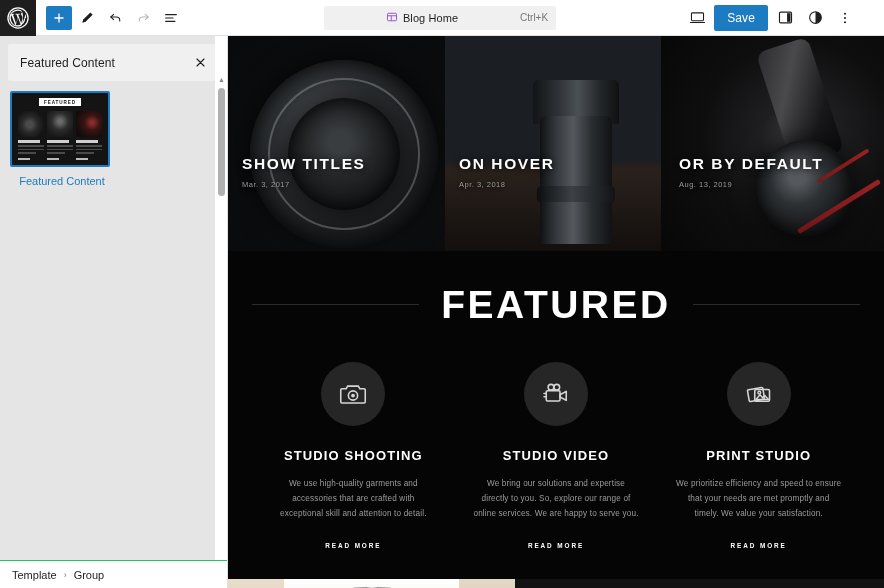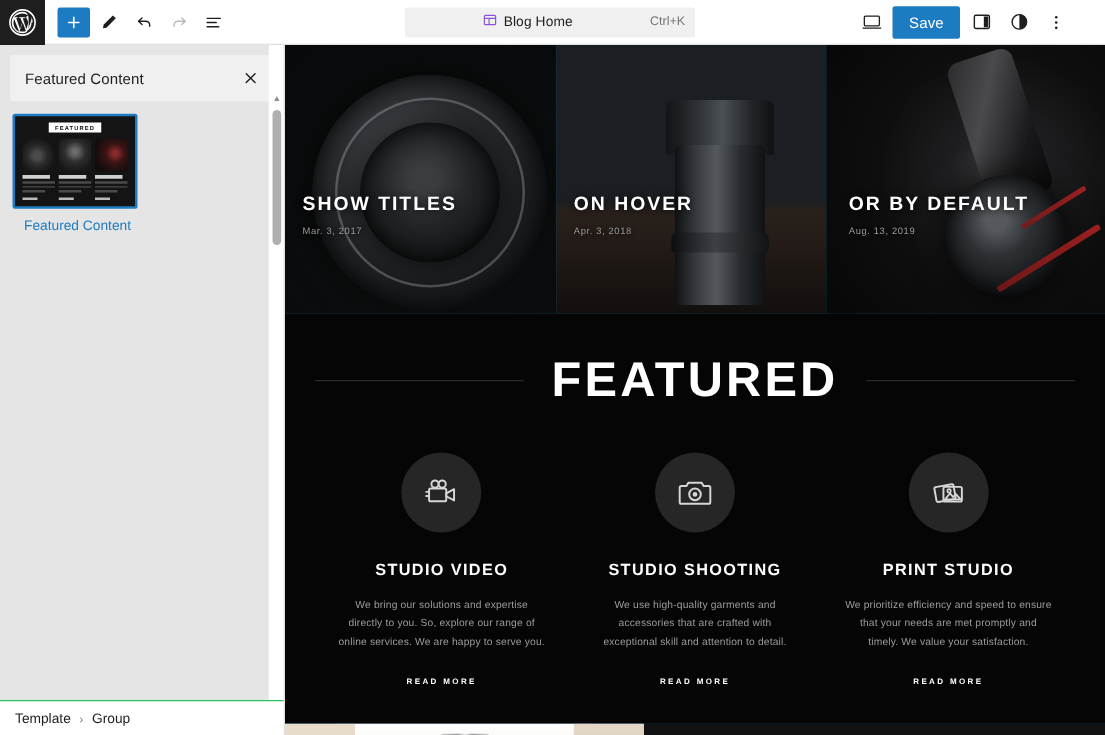--- a/index.html
+++ b/index.html
@@ -451,42 +451,42 @@
           <div class="svc-rule"></div>
           <div class="svc-title">FEATURED</div>
           <div class="svc-rule"></div>
         </div>
 
         <div class="svc-cols">
 
           <div class="svc-col">
             <div class="svc-icon-circle">
               <svg width="30" height="30" viewBox="0 0 24 24">
+                <path d="M3.2 7.8h3.3l1.3-2.1h8.4l1.3 2.1h3.3a1 1 0 0 1 1 1v9.4a1 1 0 0 1-1 1H3.2a1 1 0 0 1-1-1V8.8a1 1 0 0 1 1-1z" fill="none" stroke="#d6d6d6" stroke-width="1.25"></path>
+                <circle cx="12" cy="13.2" r="3.7" fill="none" stroke="#d6d6d6" stroke-width="1.25"></circle>
+                <circle cx="12" cy="13.2" r="1.5" fill="#d6d6d6"></circle>
+              </svg>
+            </div>
+            <div class="svc-name">STUDIO SHOOTING</div>
+            <div class="svc-desc">We use high-quality garments and accessories that are crafted with exceptional skill and attention to detail.</div>
+            <div class="svc-more">READ MORE</div>
+          </div>
+
+          <div class="svc-col">
+            <div class="svc-icon-circle">
+              <svg width="30" height="30" viewBox="0 0 24 24">
                 <rect x="4.2" y="9.4" width="11" height="8.2" rx="1" fill="none" stroke="#d6d6d6" stroke-width="1.25"></rect>
                 <path d="M15.2 12.6 20.2 9.9v7.2l-5-2.7z" fill="none" stroke="#d6d6d6" stroke-width="1.25" stroke-linejoin="round"></path>
                 <circle cx="8" cy="6.6" r="2.3" fill="none" stroke="#d6d6d6" stroke-width="1.25"></circle>
                 <circle cx="12.6" cy="6.6" r="2.3" fill="none" stroke="#d6d6d6" stroke-width="1.25"></circle>
                 <path d="M2.4 11.6h1.8M2.4 14.2h1.8" stroke="#d6d6d6" stroke-width="1.25" stroke-linecap="round"></path>
               </svg>
             </div>
             <div class="svc-name">STUDIO VIDEO</div>
             <div class="svc-desc">We bring our solutions and expertise directly to you. So, explore our range of online services. We are happy to serve you.</div>
-            <div class="svc-more">READ MORE</div>
-          </div>
-
-          <div class="svc-col">
-            <div class="svc-icon-circle">
-              <svg width="30" height="30" viewBox="0 0 24 24">
-                <path d="M3.2 7.8h3.3l1.3-2.1h8.4l1.3 2.1h3.3a1 1 0 0 1 1 1v9.4a1 1 0 0 1-1 1H3.2a1 1 0 0 1-1-1V8.8a1 1 0 0 1 1-1z" fill="none" stroke="#d6d6d6" stroke-width="1.25"></path>
-                <circle cx="12" cy="13.2" r="3.7" fill="none" stroke="#d6d6d6" stroke-width="1.25"></circle>
-                <circle cx="12" cy="13.2" r="1.5" fill="#d6d6d6"></circle>
-              </svg>
-            </div>
-            <div class="svc-name">STUDIO SHOOTING</div>
-            <div class="svc-desc">We use high-quality garments and accessories that are crafted with exceptional skill and attention to detail.</div>
             <div class="svc-more">READ MORE</div>
           </div>
 
           <div class="svc-col">
             <div class="svc-icon-circle">
               <svg width="30" height="30" viewBox="0 0 24 24">
                 <rect x="3.4" y="7.6" width="12.4" height="9.6" rx="1" fill="none" stroke="#d6d6d6" stroke-width="1.25" transform="rotate(-10 9.6 12.4)"></rect>
                 <rect x="8.6" y="8.4" width="11.8" height="9.4" rx="1" fill="none" stroke="#d6d6d6" stroke-width="1.25"></rect>
                 <path d="M9.6 16.4 12.8 12.6l2.1 2.4 1.7-1.9 3 3.3z" fill="none" stroke="#d6d6d6" stroke-width="1.15" stroke-linejoin="round"></path>
                 <circle cx="12.2" cy="10.9" r="1.1" fill="none" stroke="#d6d6d6" stroke-width="1.1"></circle>

